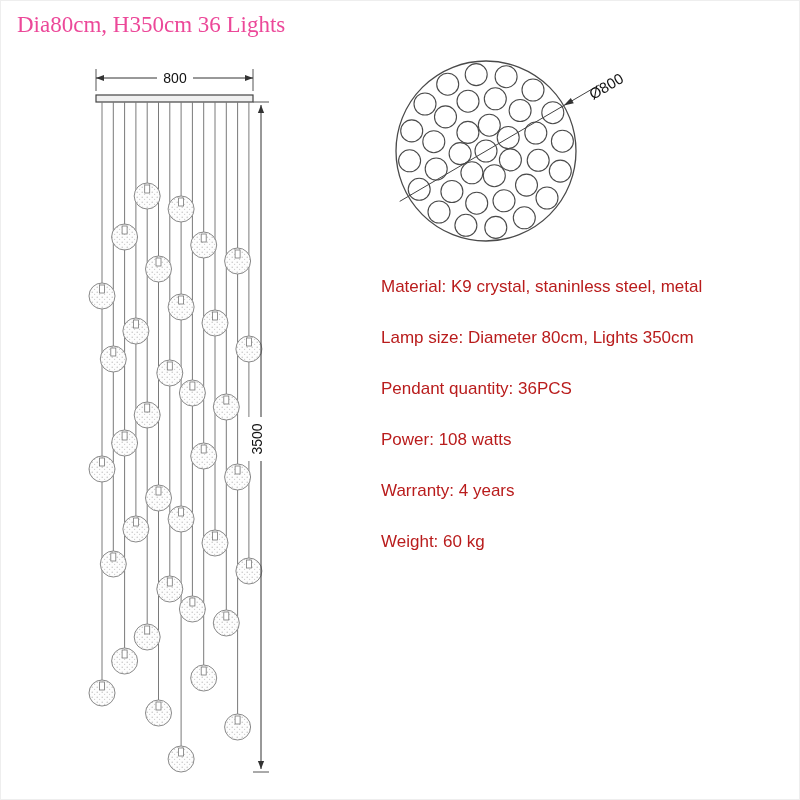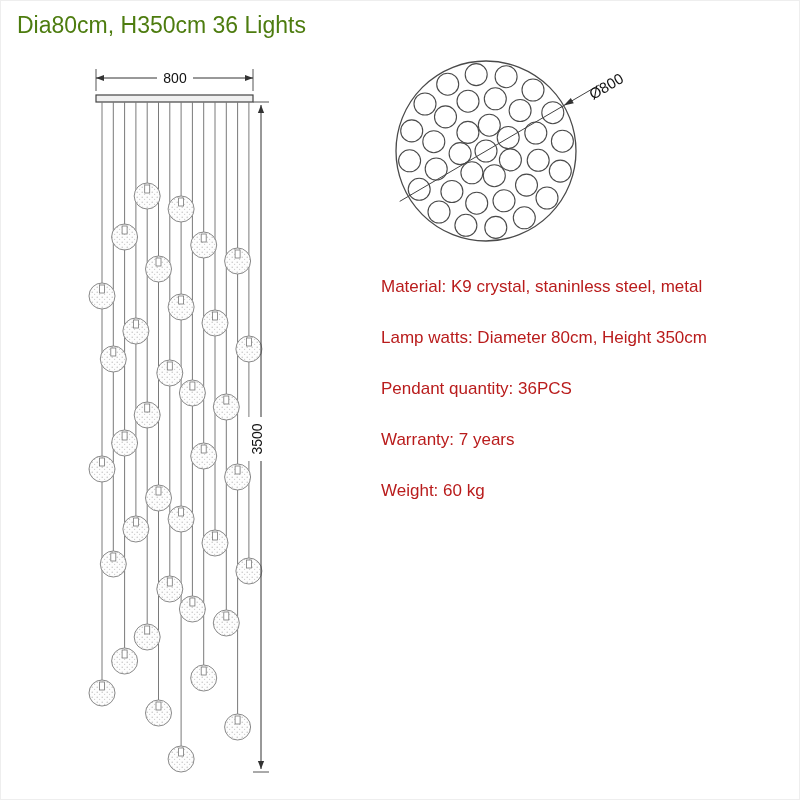--- a/index.html
+++ b/index.html
@@ -1,18 +1,18 @@
 <!DOCTYPE html>
 <html><head>
 <meta charset="utf-8">
 <style>
   html,body{margin:0;padding:0;background:#fff;}
   .page{position:relative;width:800px;height:800px;background:#fff;overflow:hidden;
         font-family:"Liberation Sans",sans-serif;border:1px solid #eee;box-sizing:border-box;}
-  .title{position:absolute;left:16px;top:11px;font-size:23px;color:#4d7c0f;font-weight:400;}
+  .title{position:absolute;left:16px;top:11px;font-size:23px;color:#ec4899;font-weight:400;font-family:Liberation Serif, serif;}
   .drawing-svg{position:absolute;left:0;top:0;}
   #wires line{stroke:#7a7a7a;stroke-width:1;}
   #topcircles circle{fill:none;stroke:#4a4a4a;stroke-width:1.1;}
   .dim-line{stroke:#333;stroke-width:1;fill:none;}
   .ext-line{stroke:#555;stroke-width:1;}
   .dim-text{font-family:"Liberation Sans",sans-serif;font-size:14px;fill:#111;}
   .dia-text{font-family:"Liberation Sans",sans-serif;font-size:15px;fill:#111;}
   .specs{position:absolute;left:380px;top:260px;width:410px;}
   .spec-line{height:51px;display:flex;align-items:center;font-size:17px;color:#b91c1c;white-space:nowrap;}
 </style>
@@ -263,19 +263,20 @@
           <circle cx="546.0" cy="197.0" r="11"></circle>
         </g>
       <line x1="398.7" y1="200.4" x2="598" y2="84" stroke="#444" stroke-width="1"></line>
       <polygon points="562.7,104.6 572.8,102.2 569.8,97.0" fill="#333"></polygon>
       <text class="dia-text" x="592" y="99" transform="rotate(-30 592 99)">Ø800</text>
     </g>
   </svg>
 
   <div class="specs">
     <div class="spec-line">Material: K9 crystal, staninless steel, metal</div>
-    <div class="spec-line">Lamp watts: Diameter 80cm, Height 350cm</div>
+    <div class="spec-line">Lamp size: Diameter 80cm, Lights 350cm</div>
     <div class="spec-line">Pendant quantity: 36PCS</div>
-    <div class="spec-line">Warranty: 7 years</div>
+    <div class="spec-line">Power: 108 watts</div>
+    <div class="spec-line">Warranty: 4 years</div>
     <div class="spec-line">Weight: 60 kg</div>
   </div>
 
 </div>
 
 </body></html>

